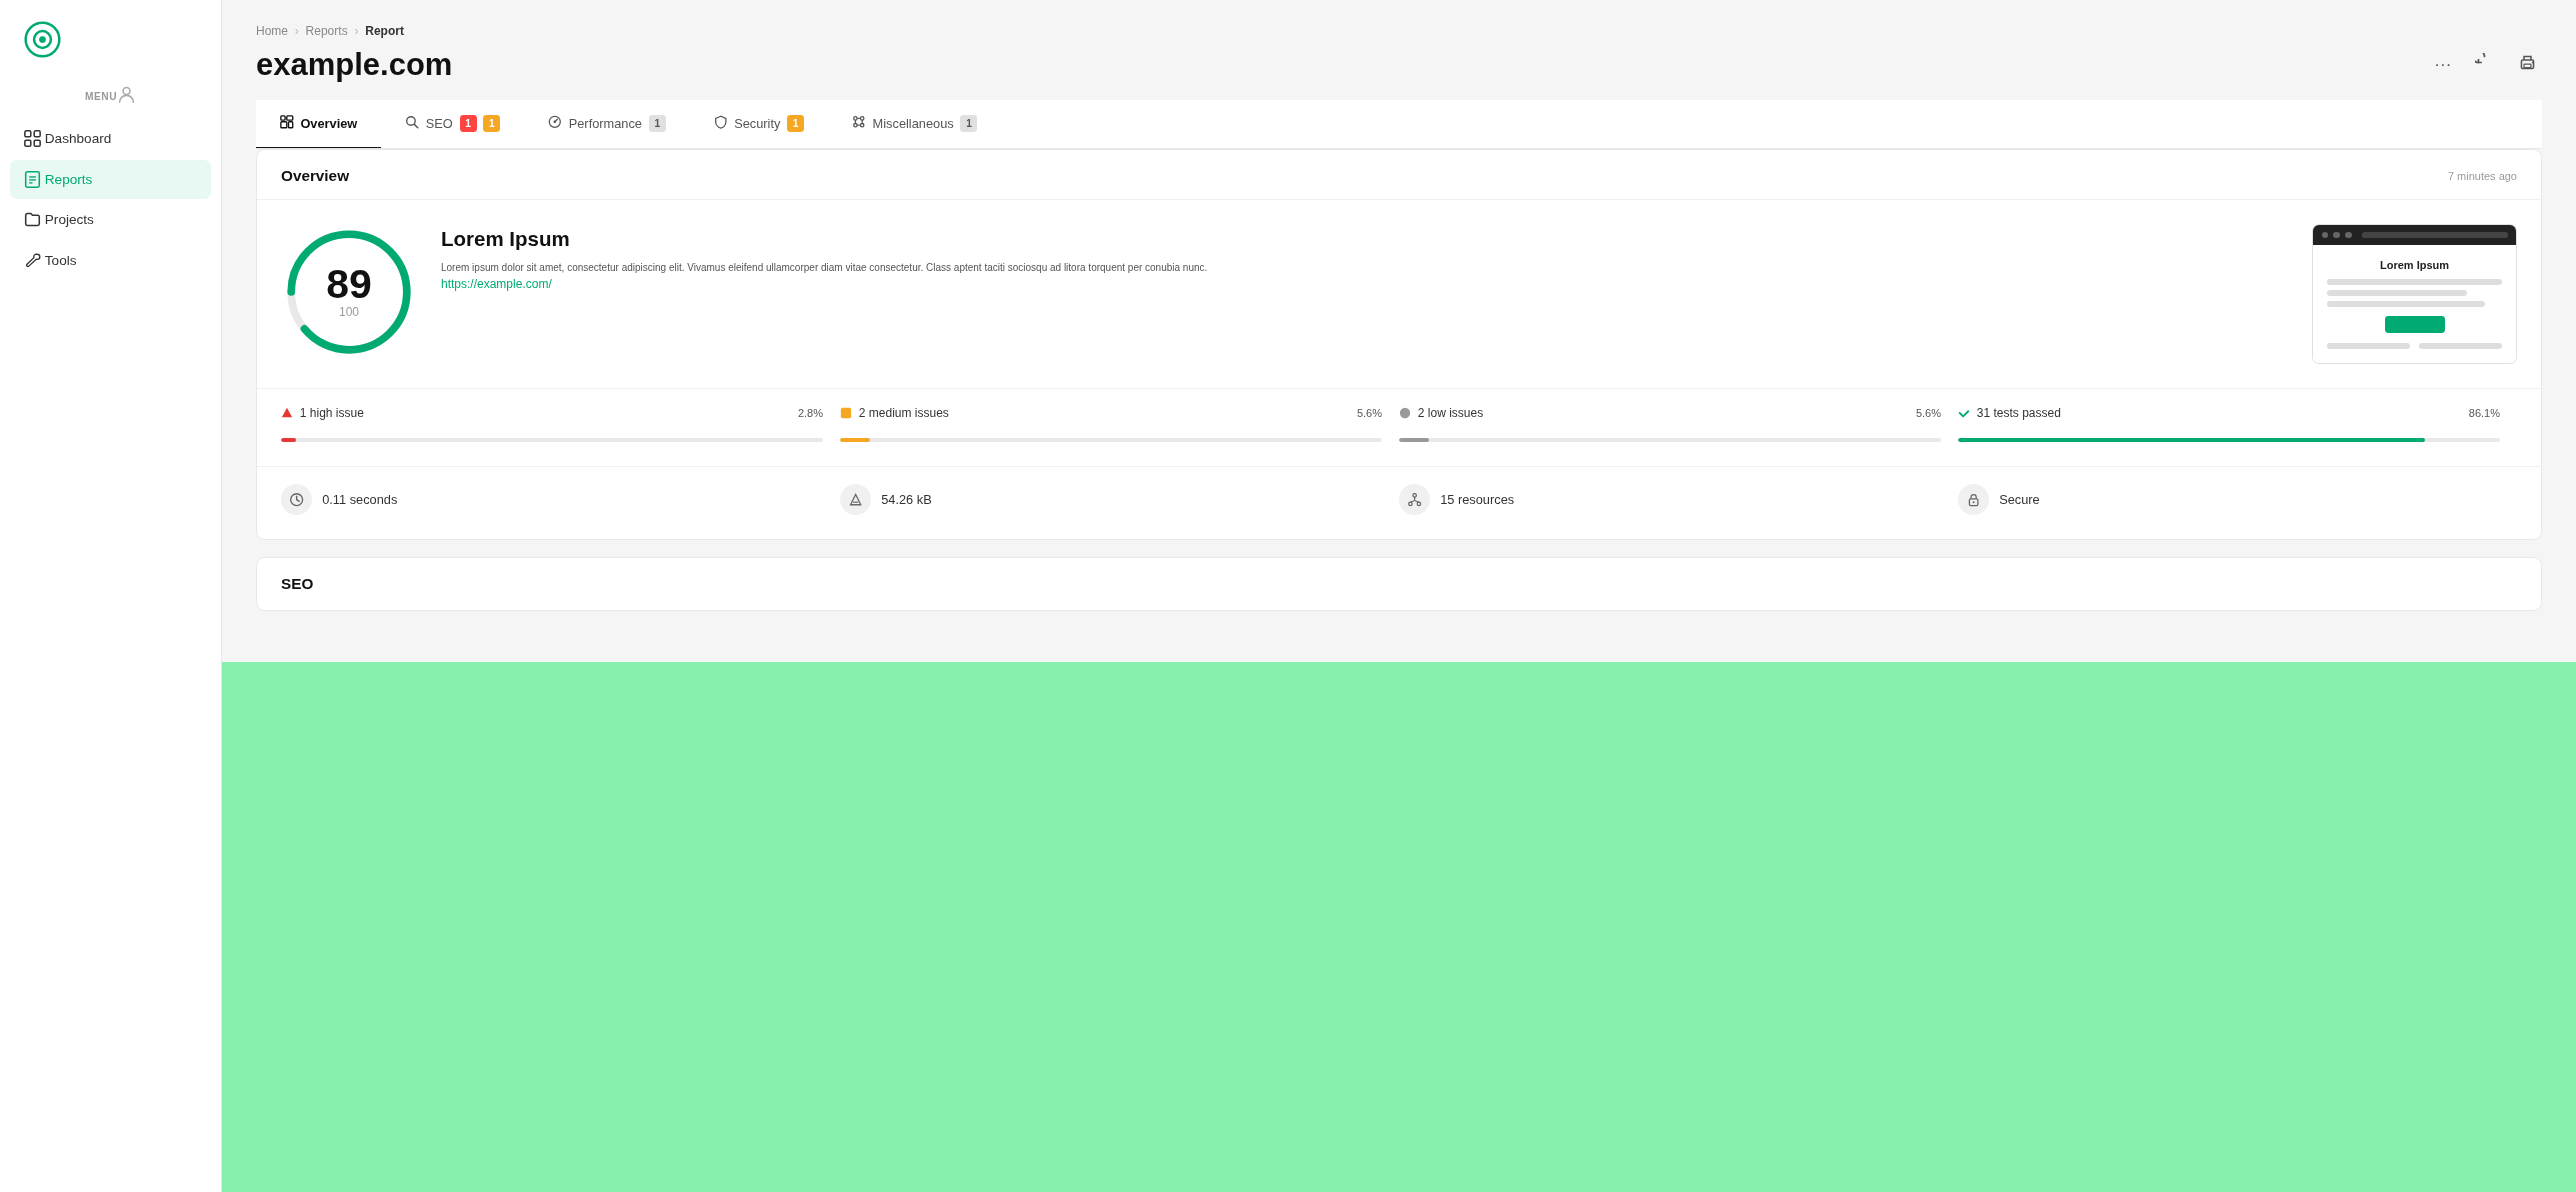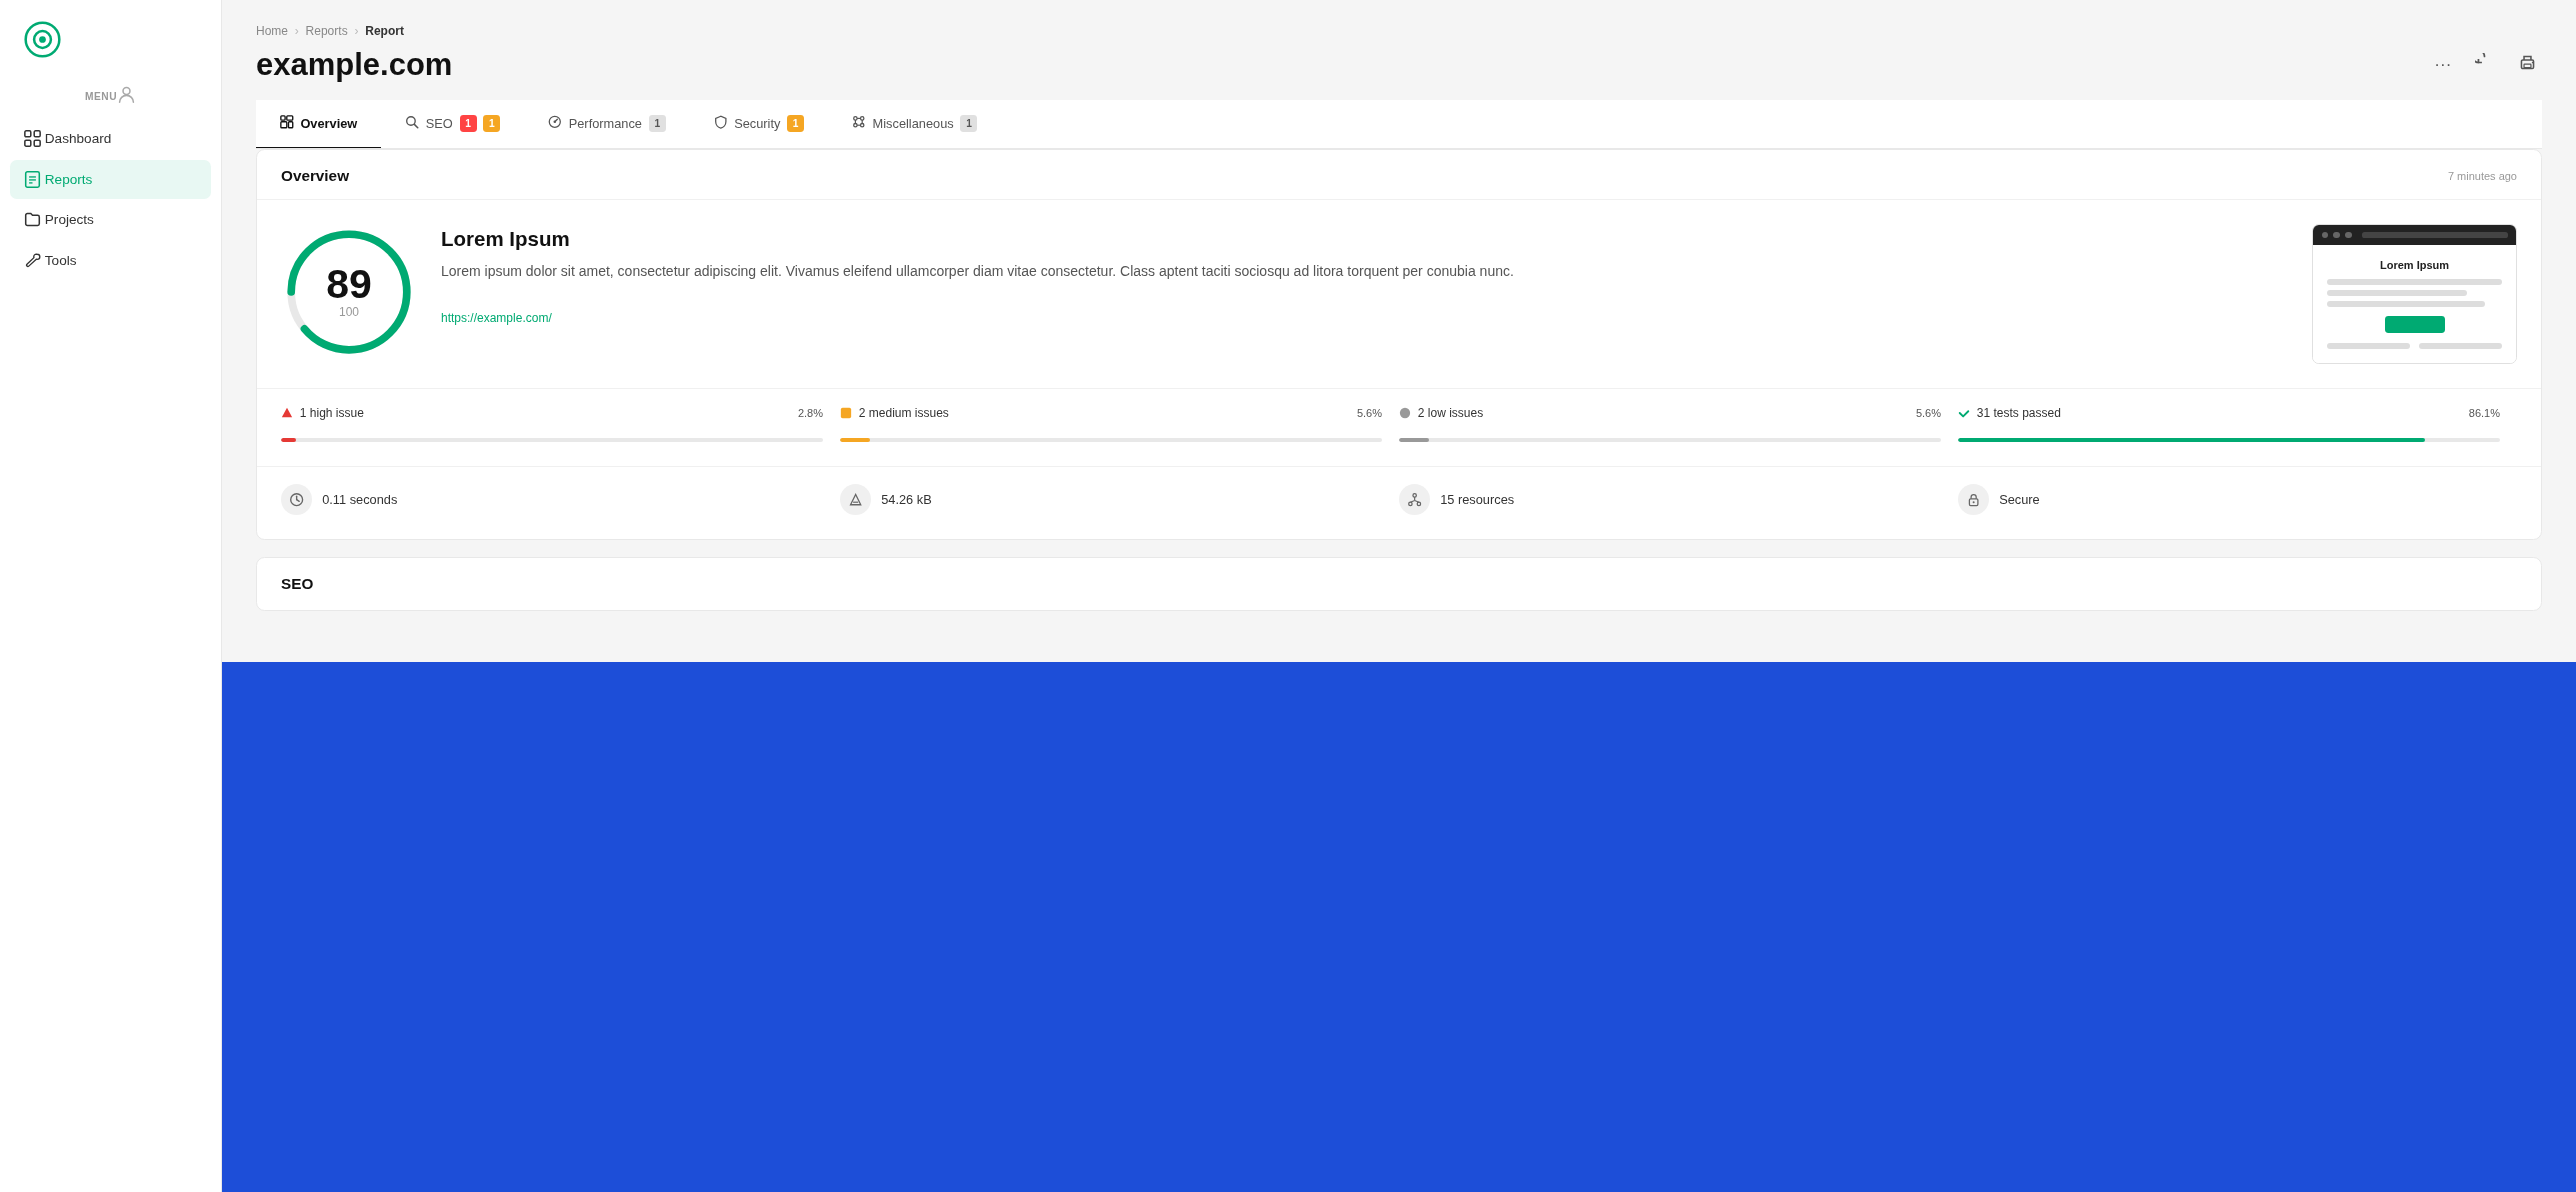--- a/index.html
+++ b/index.html
@@ -66,21 +66,21 @@
       justify-content: center;
       color: inherit;
     }
 
     
     .main {
       flex: 1;
       display: flex;
       flex-direction: column;
       overflow-y: auto;
-      background: #1d4ed8;
+      background: #86efac;
     }
 
     .header {
       background: #f5f5f5;
       padding: 24px 34px 0;
     }
     .breadcrumb {
       display: flex;
       align-items: center;
       gap: 6.8px;
@@ -228,24 +228,24 @@
       flex: 1;
       padding-top: 3.4px;
     }
     .overview-info-title {
       font-size: 20.5px;
       font-weight: 700;
       color: #111;
       margin-bottom: 8.5px;
     }
     .overview-info-desc {
-      font-size: 14px;
+      font-size: 10px;
       color: #555;
       line-height: 1.6;
-      margin-bottom: 28px;
+      margin-bottom: 0;
     }
     .overview-link {
       color: #00aa72;
       font-size: 12px;
       text-decoration: none;
     }
 
     .overview-preview {
       width: 205px;
       min-width: 205px;

